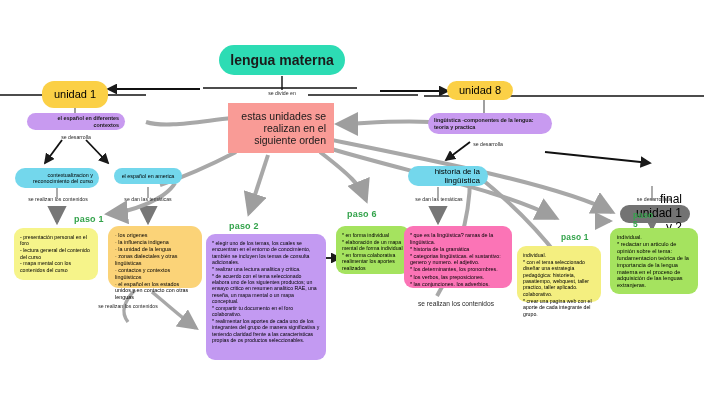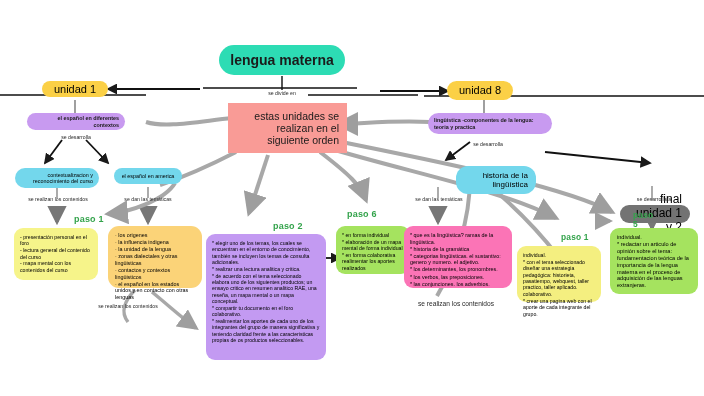--- a/index.html
+++ b/index.html
@@ -240,39 +240,39 @@
 
     <path d="M135,290 C125,300 120,312 128,322" stroke="#a8a8a8" stroke-width="3.5" fill="none"></path>
     <path d="M152,292 C168,305 182,318 196,328" stroke="#a8a8a8" stroke-width="3.5" fill="none" marker-end="url(#ar-gray)"></path>
   </svg>
 
   <div class="node n-title" style="left:219px; top:45px; width:126px; height:30px;">
     <span>lengua  materna</span>
   </div>
   <div class="elabel" style="left:245px; top:90px; width:74px;">se divide en</div>
 
-  <div class="node n-unit" style="left:42px; top:81px; width:66px; height:16px;">
+  <div class="node n-unit" style="left:42px; top:81px; width:66px; height:27px;">
     <span>unidad 1</span>
   </div>
 
   <div class="node n-unit" style="left:447px; top:81px; width:66px; height:19px;">
     <span>unidad 8</span>
   </div>
 
   <div class="node n-purple" style="left:27px; top:113px; width:98px; height:17px;">
     <span>el español en diferentes contextos</span>
   </div>
   <div class="elabel" style="left:47px; top:134px; width:58px;">se desarrolla</div>
 
   <div class="node n-purple" style="left:428px; top:113px; width:124px; height:21px; justify-content:flex-start; text-align:left;">
     <span>lingüistica -componentes de la lengua: teoria y practica</span>
   </div>
   <div class="elabel" style="left:458px; top:141px; width:60px;">se desarrolla</div>
 
-  <div class="node n-center" style="left:228px; top:103px; width:119px; height:50px;">
+  <div class="node n-center" style="left:228px; top:103px; width:106px; height:50px;">
     <span>estas unidades se realizan en el siguiente orden</span>
   </div>
 
   <div class="node n-cyan" style="left:15px; top:168px; width:84px; height:20px;">
     <span>contextualizacion y reconocimiento del curso</span>
   </div>
   <div class="elabel" style="left:22px; top:196px; width:72px;">se realizan los contenidos</div>
   <div class="paso" style="left:74px; top:214px;">paso 1</div>
 
   <div class="node list box-yellow" style="left:14px; top:228px; width:84px; height:52px;">
@@ -293,41 +293,41 @@
       <li>· los origenes</li>
       <li>· la influencia indigena</li>
       <li>· la unidad de la lengua</li>
       <li>· zonas dialectales y otras lingüisticas</li>
       <li>· contactos y contextos lingüisticos</li>
       <li>· el español en los estados unidos y en contacto con otras lenguas</li>
     </ul>
   </div>
   <div class="elabel" style="left:88px; top:303px; width:80px;">se realizan los contenidos</div>
 
-  <div class="paso" style="left:229px; top:221px;margin-left:44px;">paso 2</div>
+  <div class="paso" style="left:229px; top:221px;">paso 2</div>
   <div class="node list box-violet" style="left:206px; top:234px; width:120px; height:126px;">
     <ul class="items">
       <li>* elegir uno de los temas, los cuales se encuentran en el entorno de conocimiento, también se incluyen los temas de consulta adicionales.</li>
       <li>* realizar una lectura analitica y critica.</li>
       <li>* de acuerdo con el tema seleccionado elabora uno de los siguientes productos; un ensayo critico en resumen analitico RAE, una reseña, un mapa mental o un mapa conceptual.</li>
       <li>* compartir tu documento en el foro colaborativo.</li>
       <li>* realimentar los aportes de cada uno de los integrantes del grupo de manera significativa y teniendo claridad frente a las caracteristicas propias de os productos seleccionables.</li>
     </ul>
   </div>
 
   <div class="paso" style="left:347px; top:209px;">paso 6</div>
   <div class="node list box-green" style="left:336px; top:226px; width:74px; height:48px;">
     <ul class="items">
       <li>* en forma individual</li>
       <li>* elaboración de un mapa mental de forma individual</li>
       <li>* en forma colaborativa realimentar los aportes realizados</li>
     </ul>
   </div>
 
-  <div class="node n-cyan-big" style="left:408px; top:166px; width:80px; height:28px;margin-left:48px;">
+  <div class="node n-cyan-big" style="left:408px; top:166px; width:80px; height:20px;">
     <span>historia de la lingüística</span>
   </div>
   <div class="elabel" style="left:404px; top:196px; width:70px;">se dan las temáticas</div>
 
   <div class="node list box-pink" style="left:404px; top:226px; width:108px; height:62px;">
     <ul class="items">
       <li>* que es la lingüistica? ramas de la lingüistica.</li>
       <li>* historia de la gramática</li>
       <li>* categorias lingüisticas. el sustantivo: genero y numero. el adjetivo.</li>
       <li>* los determinantes, los pronombres.</li>

